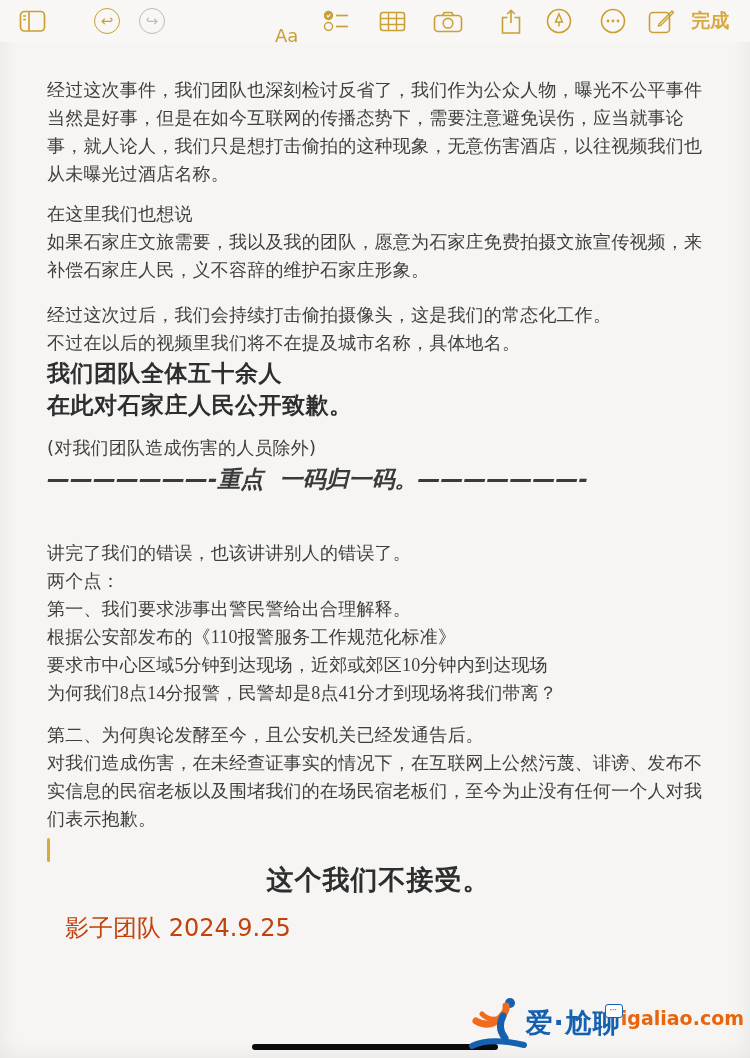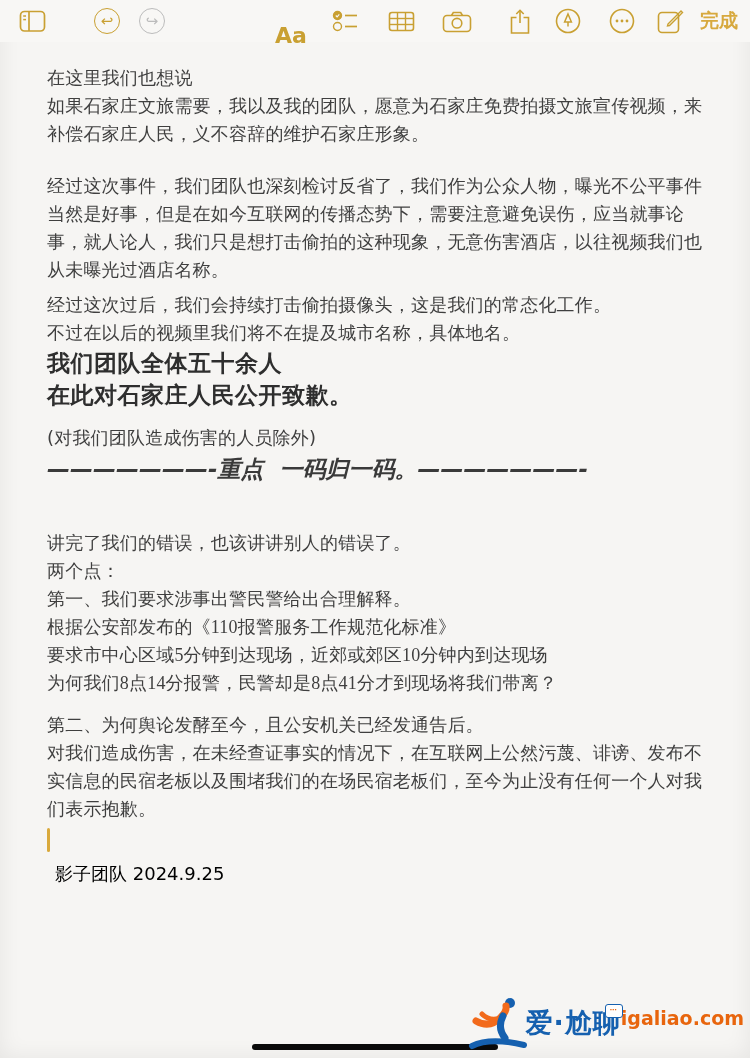--- a/index.html
+++ b/index.html
@@ -18,53 +18,53 @@
     background:#f8f7f5;
   }
   .tb-item{display:flex;align-items:center;justify-content:center;flex:0 0 auto;}
   .tb-svg{display:block;}
   .circle-glyph{
     width:26px;height:26px;border:1.6px solid #c9a032;border-radius:50%;
     display:flex;align-items:center;justify-content:center;
     font-size:15px;line-height:1;color:#c9a032;box-sizing:border-box;
   }
   .circle-glyph.disabled{border-color:#bcbcbc;color:#bcbcbc;}
-  .aa-label{font-size:22px;color:#c9a032;font-weight:700;letter-spacing:0;margin-top:28px;}
+  .aa-label{font-size:18px;color:#c9a032;font-weight:400;letter-spacing:0;margin-top:28px;}
   .done-btn{font-size:19px;color:#d7a93e;font-weight:600;background:none;border:none;padding:0;cursor:pointer;font-family:inherit;}
   .ml5{margin-left:5px;}  .ml16{margin-left:16px;} .ml19{margin-left:19px;}
   .ml21{margin-left:21px;}.ml22{margin-left:22px;} .ml25{margin-left:25px;}
   .ml26{margin-left:26px;}.ml27{margin-left:27px;} .ml29{margin-left:29px;}
   .ml36{margin-left:36px;}.ml48{margin-left:48px;} .ml110{margin-left:110px;}
   
   .note{
     position:relative;
     padding:10px 40px 0 47px;
     color:#3f3f3f;
   }
   .note-p{
     font-size:18px;line-height:28px;
     white-space:pre-wrap;margin:0;
     letter-spacing:0.2px;
   }
-  .mt12{margin-top:12px;} .mt14{margin-top:14px;} .mt15{margin-top:7px;}
+  .mt12{margin-top:12px;} .mt14{margin-top:14px;} .mt15{margin-top:17px;}
   .mt17{margin-top:17px;} .mt20{margin-top:20px;}
   .mt24{margin-top:24px;} .mt26{margin-top:43px;font-family:Liberation Serif, serif;}
   .h-apology{
     font-size:23px;line-height:32px;font-weight:700;color:#2e2e2e;
     white-space:pre-wrap;margin:0;letter-spacing:0.5px;
   }
   .h-divider{
     font-size:23px;line-height:34px;font-weight:700;color:#3a3a3a;
     white-space:pre-wrap;margin:0;letter-spacing:0;font-style:italic;
   }
   .h-closing{
     font-size:27px;line-height:34px;font-weight:700;color:#2e2e2e;
     text-align:center;margin:0;letter-spacing:1px;
   }
-  .signature{font-size:18px;line-height:26px;color:#000000;margin:8px;}
+  .signature{font-size:24px;line-height:26px;color:#c2410c;margin:18px;}
   .caret-line{height:26px;display:flex;align-items:center;margin-top:4px;}
   .caret{width:3px;height:24px;background:#d9a93c;border-radius:1.5px;}
   
   .home-indicator{
     position:absolute;left:50%;bottom:8px;transform:translateX(-50%);
     width:246px;height:6px;border-radius:3px;background:#0a0a0a;
   }
   
   .watermark{
     position:absolute;right:6px;bottom:6px;
@@ -167,24 +167,24 @@
       </svg>
     </div>
 
     <div class="tb-item ml16">
       <button class="done-btn">完成</button>
     </div>
   </div>
 
   <div class="note">
 
+    <p class="note-p mt24">经过这次事件，我们团队也深刻检讨反省了，我们作为公众人物，曝光不公平事件当然是好事，但是在如今互联网的传播态势下，需要注意避免误伤，应当就事论事，就人论人，我们只是想打击偷拍的这种现象，无意伤害酒店，以往视频我们也从未曝光过酒店名称。</p>
+
     <p class="note-p mt12">在这里我们也想说
 如果石家庄文旅需要，我以及我的团队，愿意为石家庄免费拍摄文旅宣传视频，来补偿石家庄人民，义不容辞的维护石家庄形象。</p>
-
-    <p class="note-p mt24">经过这次事件，我们团队也深刻检讨反省了，我们作为公众人物，曝光不公平事件当然是好事，但是在如今互联网的传播态势下，需要注意避免误伤，应当就事论事，就人论人，我们只是想打击偷拍的这种现象，无意伤害酒店，以往视频我们也从未曝光过酒店名称。</p>
 
     <p class="note-p mt15">经过这次过后，我们会持续打击偷拍摄像头，这是我们的常态化工作。
 不过在以后的视频里我们将不在提及城市名称，具体地名。</p>
 
 
     <p class="h-apology mt17">我们团队全体五十余人
 在此对石家庄人民公开致歉。</p>
 
     <p class="note-p" style="margin-top:13px;">(对我们团队造成伤害的人员除外)</p>
 
@@ -197,20 +197,21 @@
 要求市中心区域5分钟到达现场，近郊或郊区10分钟内到达现场
 为何我们8点14分报警，民警却是8点41分才到现场将我们带离？</p>
 
     <p class="note-p mt14">第二、为何舆论发酵至今，且公安机关已经发通告后。
 对我们造成伤害，在未经查证事实的情况下，在互联网上公然污蔑、诽谤、发布不实信息的民宿老板以及围堵我们的在场民宿老板们，至今为止没有任何一个人对我们表示抱歉。</p>
 
     <div class="caret-line">
       <div class="caret"></div>
     </div>
 
+    <p class="h-closing">这个我们不接受。</p>
 
     <p class="signature mt24">影子团队 2024.9.25</p>
   </div>
 
   <div class="home-indicator"></div>
 
   <div class="watermark">
     <svg width="64" height="58" viewBox="0 0 64 58">
       <circle cx="42" cy="9" r="5" fill="#1560af"></circle>
       <path d="M8 27 Q22 35 33 23 Q39 17 38 12" fill="none" stroke="#f26a1b" stroke-width="7" stroke-linecap="round"></path>

